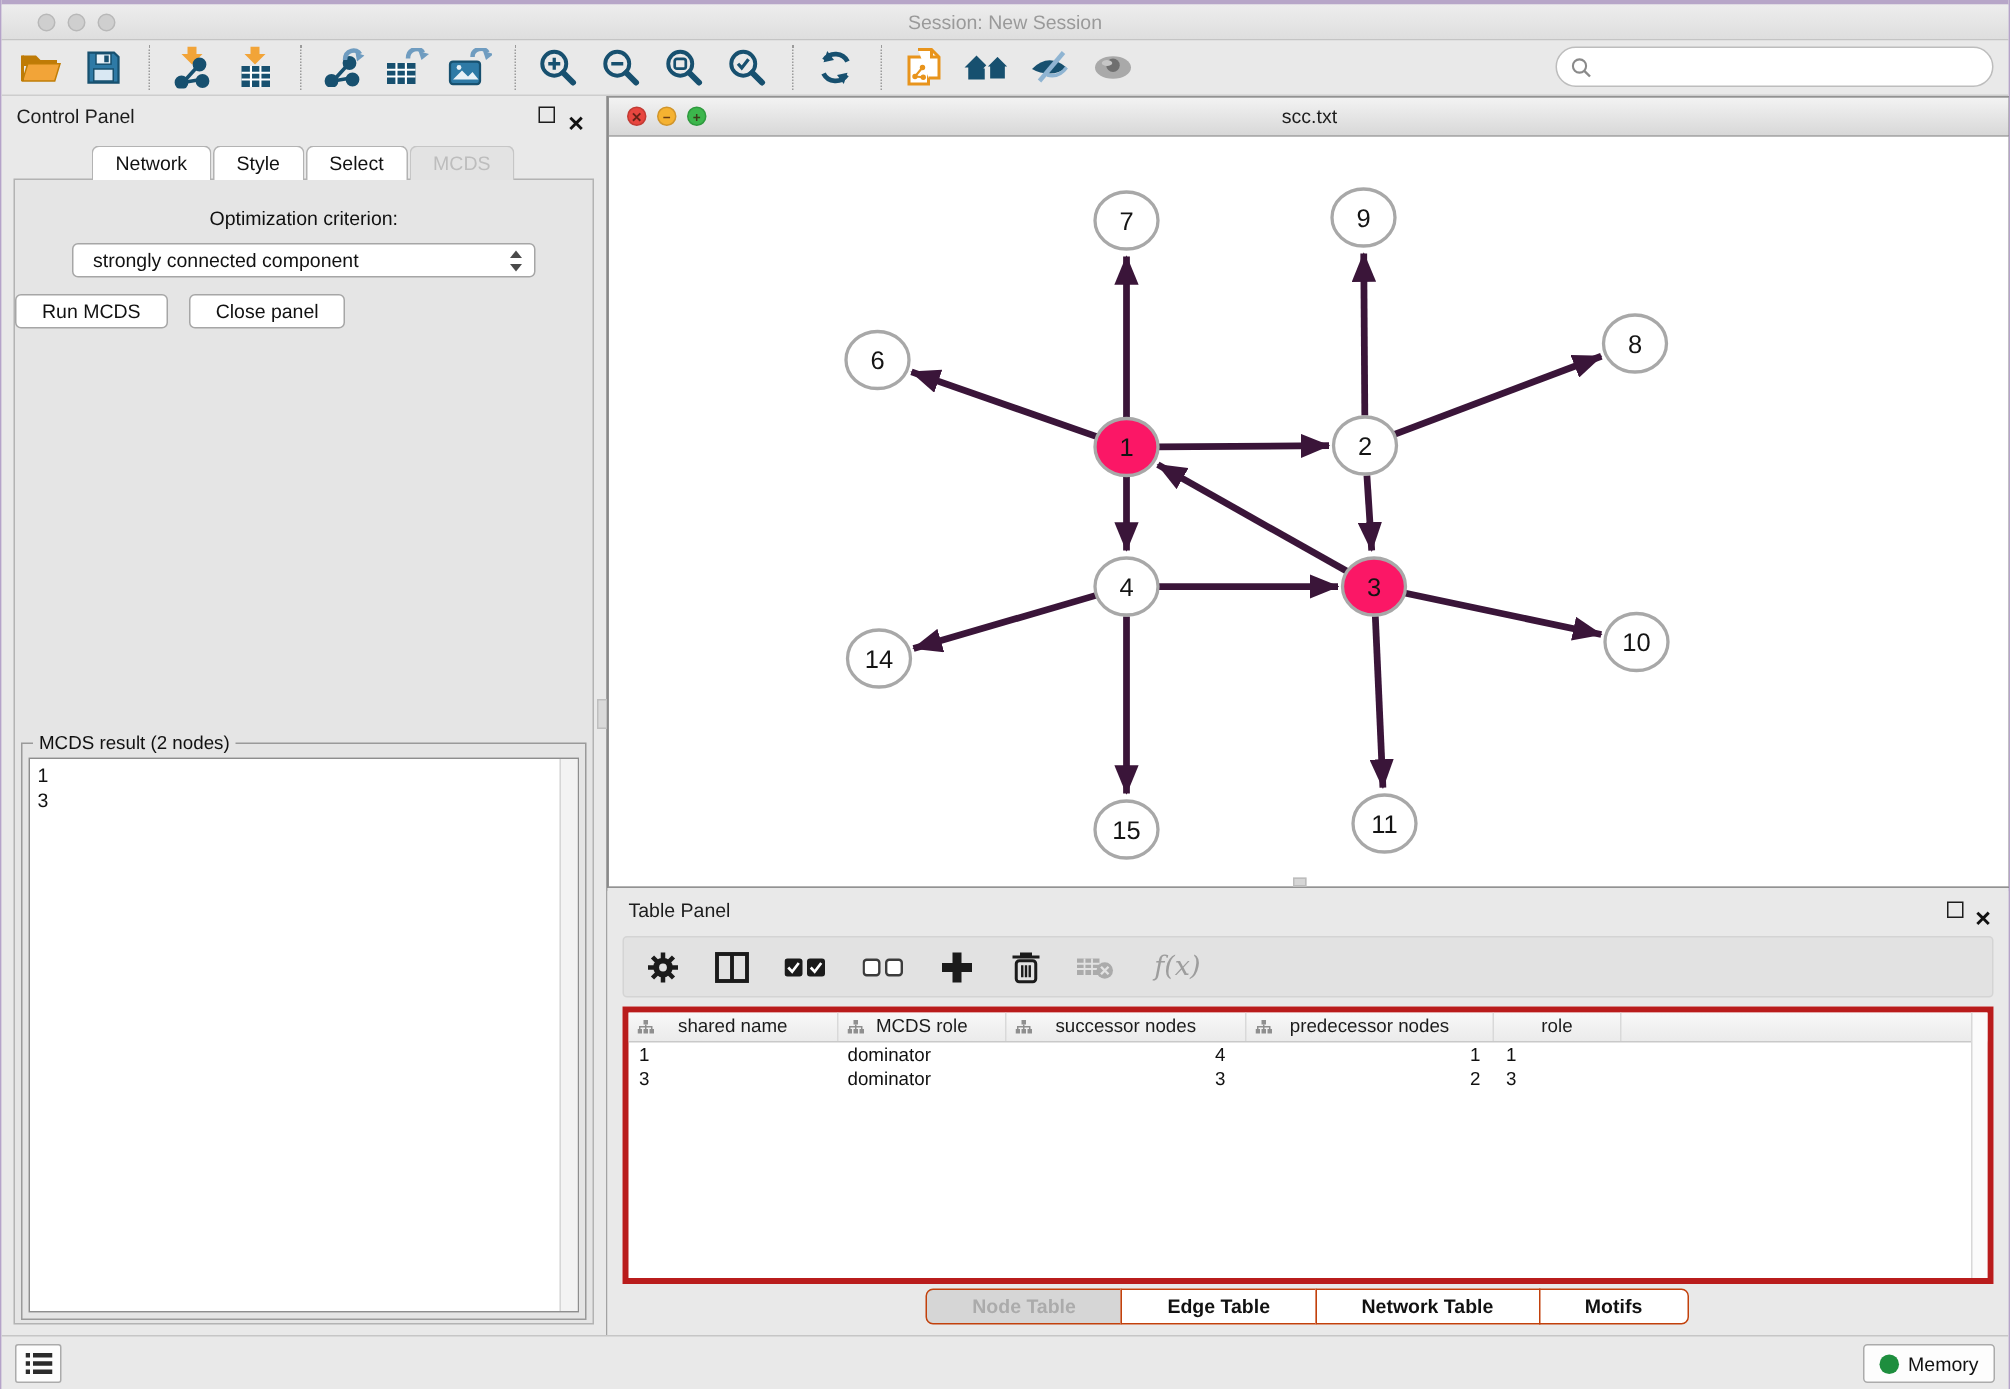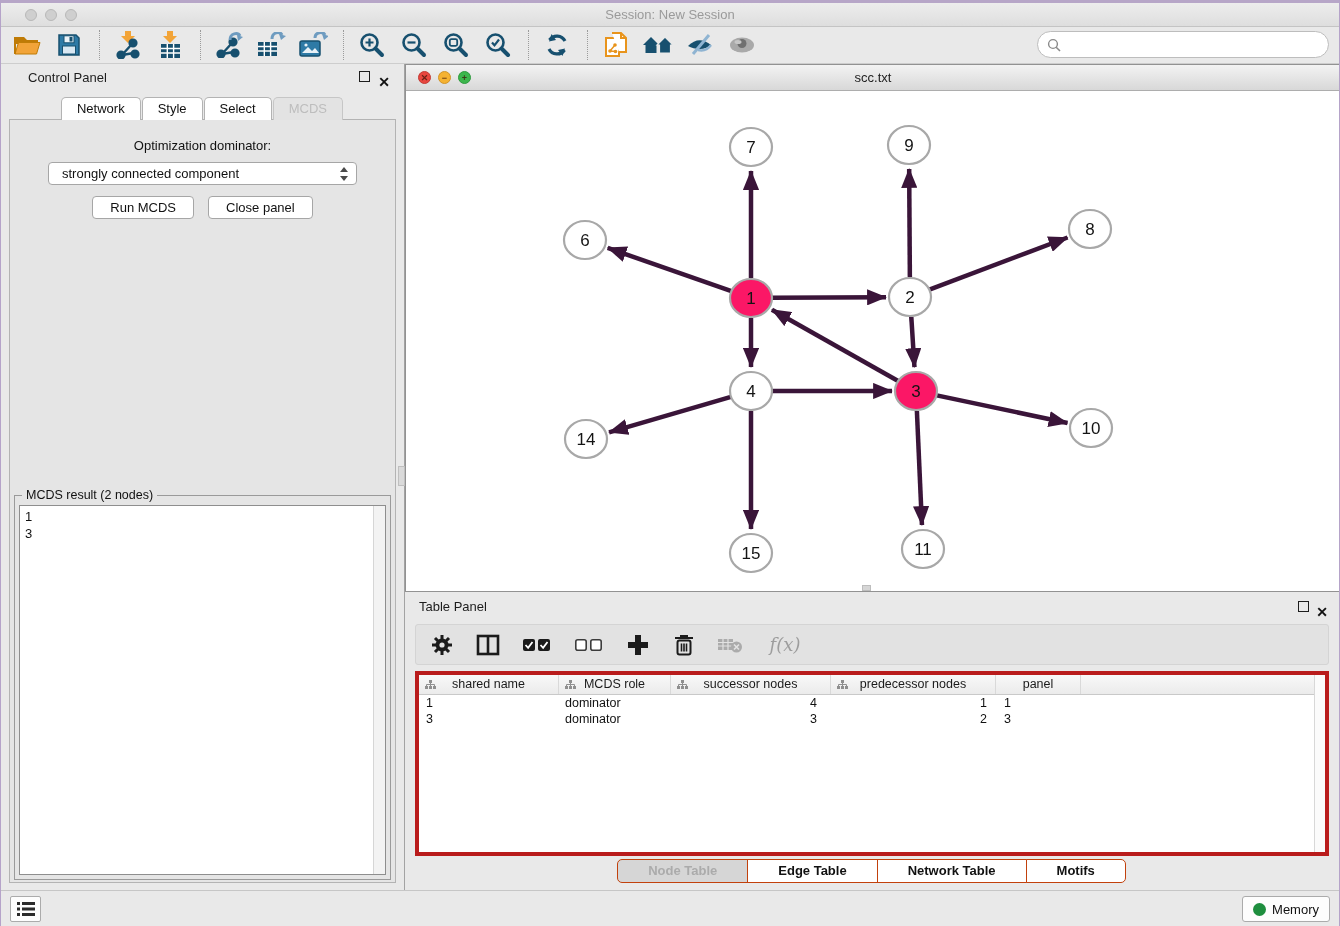--- a/index.html
+++ b/index.html
@@ -21,41 +21,41 @@
              border-bottom:1px solid #cdcdcd; display:flex; align-items:center; padding-left:8px; }
   .tb-btn { width:36px; height:32px; display:flex; align-items:center; justify-content:center; flex:0 0 auto; margin-right:6px; }
   .tb-sep { width:0; height:30px; border-left:1px dotted #9b9b9b; margin:0 10px 0 6px; flex:0 0 auto; }
   .search-box { position:absolute; right:10px; top:4px; width:292px; height:27px; background:#fff;
                 border:1px solid #bdbdbd; border-radius:14px; display:flex; align-items:center; padding-left:9px; }
   .search-box input { border:none; outline:none; flex:1; font-size:13px; background:transparent; margin-left:6px; height:20px; }
 
   
   .control-panel { position:absolute; left:0; top:64px; width:404px; bottom:36px;
                    background:#e9e9e9; border-right:1px solid #a3a3a3; }
-  .cp-header { height:26px; font-size:13px; color:#1d1d1d; line-height:27px; padding-left:27px; position:relative; }
+  .cp-header { height:26px; font-size:13px; color:#1d1d1d; line-height:27px; padding-left:10px; position:relative; }
   .panel-float { position:absolute; width:11px; height:11px; border:1.5px solid #1d1d1d; top:7px; }
   .cp-header .panel-float { right:34px; }
   .panel-close { position:absolute; top:5px; font-size:14px; font-weight:bold; color:#111; width:14px; text-align:center; }
   .cp-header .panel-close { right:13px; }
   .panel-close::after { content:"✕"; }
   .cp-tabs { position:absolute; top:33px; left:0; right:0; display:flex; justify-content:center; height:23px; }
   .cp-tab { border:1px solid #b3b3b3; border-bottom:none; background:#fff; font-size:13px; color:#111;
             padding:3px 15px 0; border-radius:5px 5px 0 0; margin-right:1px; position:relative; z-index:2; }
   .cp-tab.active { background:#e3e3e3; color:#bdbdbd; border-color:#c6c6c6; }
   .cp-body { position:absolute; left:8px; right:8px; top:55px; bottom:7px;
              border:1px solid #b3b3b3; background:#e5e5e5; }
   .opt-label { margin-top:18px; text-align:center; font-size:13px; color:#111; }
   .combo { width:309px; height:23px; margin:9px auto 0; background:#fff; border:1px solid #a6a6a6;
            border-radius:4px; position:relative; font-size:13px; color:#111; line-height:21px; padding-left:13px; }
   .combo-stepper { position:absolute; right:7px; top:3px; width:9px; height:16px; }
   .combo-stepper::before { content:""; position:absolute; top:1px; left:0; border-left:4.5px solid transparent;
            border-right:4.5px solid transparent; border-bottom:5px solid #4a4a4a; }
   .combo-stepper::after { content:""; position:absolute; bottom:1px; left:0; border-left:4.5px solid transparent;
            border-right:4.5px solid transparent; border-top:5px solid #4a4a4a; }
-  .cp-buttons { display:flex; justify-content:center; gap:14px; margin-top:11px; }
+  .cp-buttons { display:flex; gap:14px; margin-top:11px; }
   .cp-btn { height:23px; background:#fff; border:1px solid #a6a6a6; border-radius:4px;
             font-size:13px; color:#111; padding:0 17px; font-family:inherit; }
   .result-group { position:absolute; left:4px; right:4px; top:375px; bottom:2px;
                   border:1px solid #9a9a9a; background:#e5e5e5; }
   .result-legend { position:absolute; top:-8px; left:7px; background:#e5e5e5; padding:0 4px;
                    font-size:12.5px; color:#111; }
   .result-text { position:absolute; left:4px; right:4px; top:9px; bottom:4px; background:#fff;
                  border:1px solid #8e8e8e; font-size:13px; color:#111; padding:2px 5px;
                  white-space:pre-line; line-height:17px; }
   .result-scroll { position:absolute; right:0; top:0; bottom:0; width:12px; background:#f3f3f3; border-left:1px solid #d6d6d6; }
@@ -277,21 +277,21 @@
     <span class="panel-float"></span>
     <span class="panel-close"></span>
   </div>
   <div class="cp-tabs" id="cp-tabs">
       <div class="cp-tab">Network</div>
       <div class="cp-tab">Style</div>
       <div class="cp-tab">Select</div>
       <div class="cp-tab active">MCDS</div>
     </div>
   <div class="cp-body">
-    <div class="opt-label">Optimization dominator:</div>
+    <div class="opt-label">Optimization criterion:</div>
     <div class="combo">
       <span>strongly connected component</span>
       <span class="combo-stepper"></span>
     </div>
     <div class="cp-buttons">
       <button class="cp-btn">Run MCDS</button>
       <button class="cp-btn">Close panel</button>
     </div>
     <div class="result-group">
       <div class="result-legend">MCDS result (2 nodes)</div>
@@ -483,21 +483,21 @@
   <svg class="hier" width="11" height="10" viewBox="0 0 11 10">
     <g fill="#8f8f8f">
               <rect x="4" y="0" width="3" height="3"></rect>
               <rect x="0" y="6" width="3" height="3"></rect>
     <rect x="4" y="6" width="3" height="3"></rect>
               <rect x="8" y="6" width="3" height="3"></rect>
             </g>
     <path d="M5.5 3v2M1.5 6V4.5h8V6M5.5 4.5V6" stroke="#8f8f8f" stroke-width="1" fill="none"></path>
   </svg>
 <span>predecessor nodes</span></div>
-        <div class="th" style="width: 85px;"><span>panel</span></div>
+        <div class="th" style="width: 85px;"><span>role</span></div>
       </div>
     <div id="tbody">
         <div class="tr">
           <div class="td" style="width: 140px; text-align: left; padding-left: 7px;">1</div>
           <div class="td" style="width: 112px; text-align: left; padding-left: 6px;">dominator</div>
           <div class="td" style="width: 160px; text-align: right; padding-right: 14px;">4</div>
           <div class="td" style="width: 165px; text-align: right; padding-right: 9px;">1</div>
           <div class="td" style="width: 85px; text-align: left; padding-left: 8px;">1</div>
         </div>
         <div class="tr">

